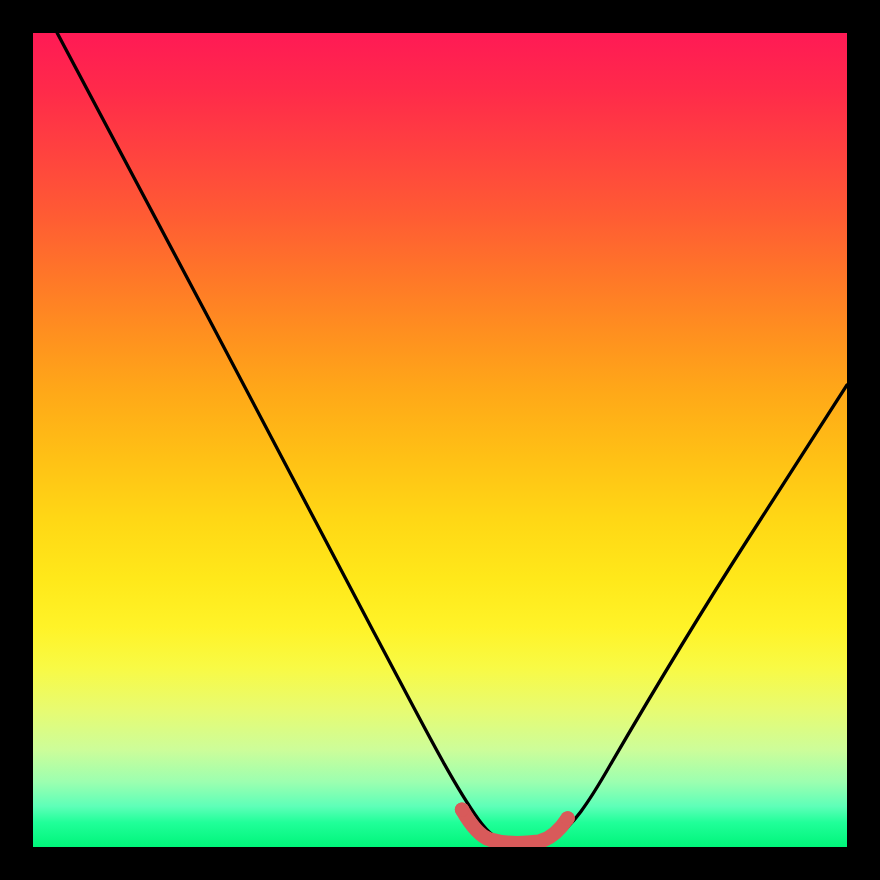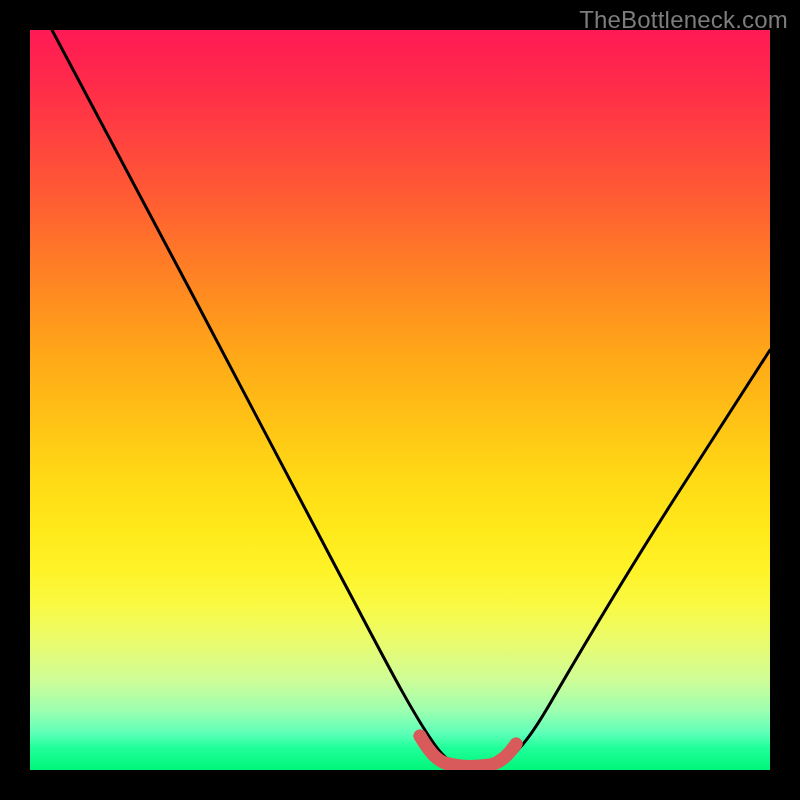--- a/index.html
+++ b/index.html
@@ -84,15 +84,14 @@
       <path d="M 390 706
                C 398 720, 406 730, 415 733
                C 428 737, 445 737, 460 735
                C 470 733, 478 726, 486 714" fill="none" stroke="#d85a5a" stroke-width="13" stroke-linecap="round" stroke-linejoin="round"></path>
 
       <circle cx="390" cy="706" r="6.5" fill="#d85a5a"></circle>
       <circle cx="486" cy="714" r="6.5" fill="#d85a5a"></circle>
     </svg>
   </div>
 
-  <div class="watermark">TheBottleneck.com</div>
 
 </div>
 
 </body></html>

